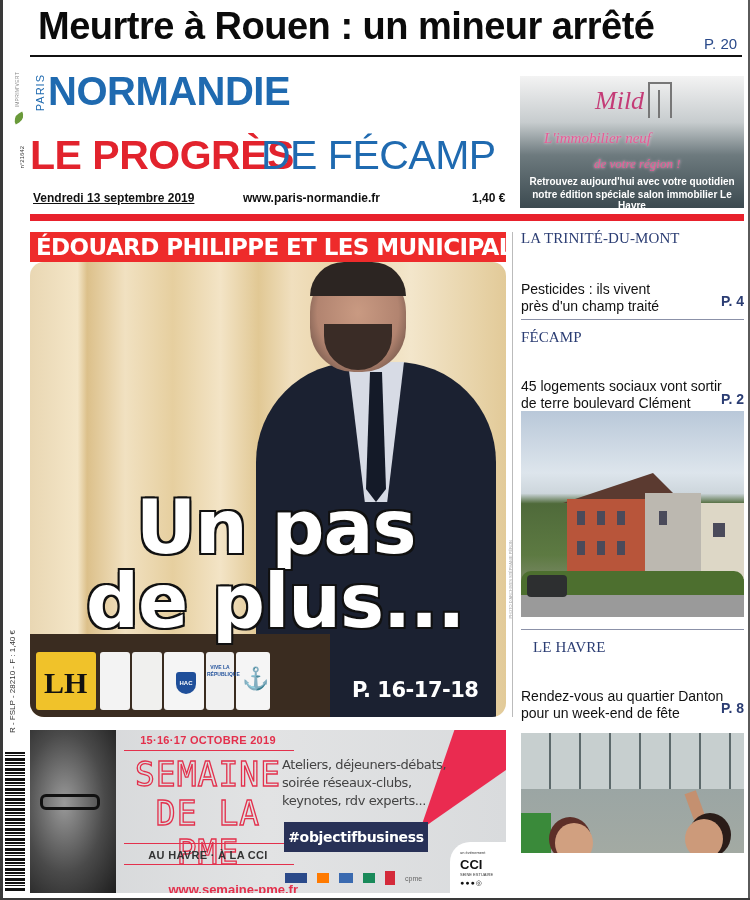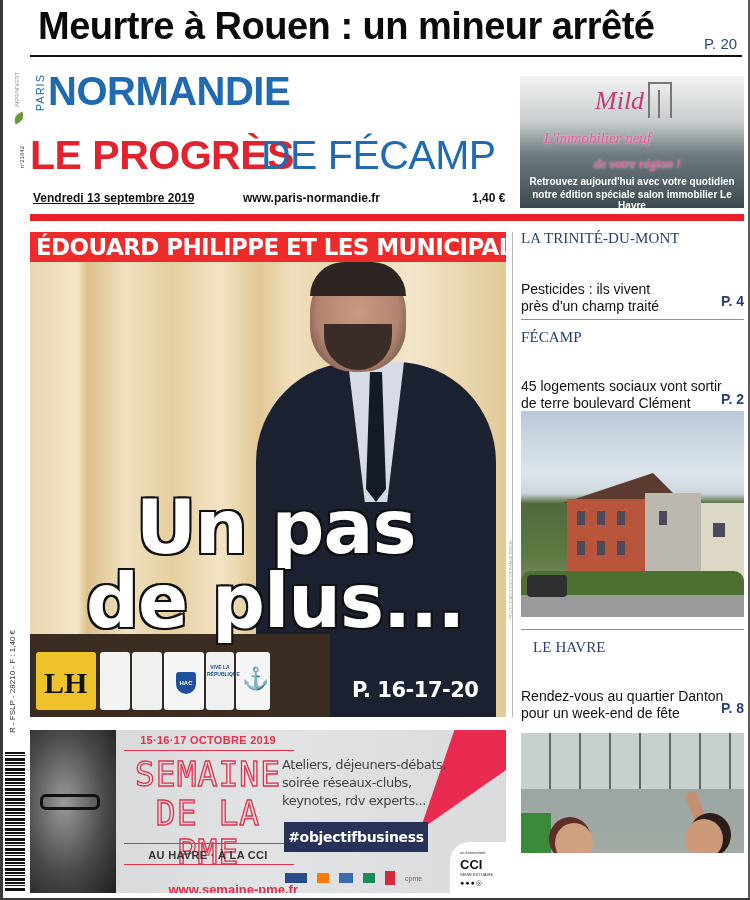--- a/index.html
+++ b/index.html
@@ -36,21 +36,21 @@
   .mild-tag2 { left: 74px; top: 80px; font-size: 13px; font-style: italic; font-family: "Liberation Serif", serif; color: #e85b96; text-shadow: 0 0 3px #ffd1e6; }
   .mild-line1 { left: 0; width: 224px; top: 100px; text-align: center; font-size: 10px; font-weight: bold; color: #fff; }
   .mild-line2 { left: 0; width: 224px; top: 113px; text-align: center; font-size: 10px; font-weight: bold; color: #fff; }
 
   .full-rule { left: 30px; top: 214px; width: 714px; height: 7px; background: #e8212c; }
 
   
   .main-photo { left: 30px; top: 262px; width: 476px; height: 455px; overflow: hidden;
     background:
       radial-gradient(ellipse 70px 110px at 350px 210px, #3a3324 0%, #3a3324 85%, #c9a24a 90%, transparent 95%),
-      linear-gradient(90deg, #e9d7b3 0%, #f4e6c8 10%, #dcc08a 12%, #f1e1c1 20%, #e6cf9f 30%, #f3e4c6 40%, #e1c894 48%, #f0dfbe 55%, #ead4a8 65%, #f3e6cb 80%, #e2ca98 100%); }
+      linear-gradient(90deg, #e9d7b3 0%, #f4e6c8 10%, #dcc08a 12%, #f1e1c1 20%, #e6cf9f 30%, #f3e4c6 40%, #e1c894 48%, #f0dfbe 55%, #ead4a8 65%, #f3e6cb 80%, #e2ca98 100%); border-radius: 14px; }
   .photo-suit { left: 226px; top: 100px; width: 240px; height: 360px; background: #1b2131; border-radius: 100px 100px 0 0; }
   .photo-shirt { left: 318px; top: 100px; width: 56px; height: 140px; background: #d7dbe5; clip-path: polygon(0 0, 100% 0, 70% 100%, 30% 100%); }
   .photo-tie { left: 336px; top: 110px; width: 20px; height: 130px; background: #141a28; clip-path: polygon(20% 0, 80% 0, 100% 90%, 50% 100%, 0 90%); }
   .photo-head { left: 280px; top: 2px; width: 96px; height: 108px; background: radial-gradient(ellipse at 50% 45%, #c99a82 0%, #b28470 60%, #4b3a33 100%); border-radius: 48px 48px 44px 44px; }
   .photo-hair { left: 280px; top: 0px; width: 96px; height: 34px; background: #2c2522; border-radius: 48px 48px 0 0; }
   .photo-beard { left: 294px; top: 62px; width: 68px; height: 46px; background: #3a2c26; border-radius: 0 0 34px 34px; }
   .photo-desk { left: 0; top: 372px; width: 300px; height: 83px; background: #3a2c20; }
   .mug { top: 390px; height: 58px; border-radius: 3px; }
   .mug1 { left: 6px; width: 60px; background: #f0c22a; }
   .mug2 { left: 70px; width: 30px; background: #f3f3f3; }
@@ -177,21 +177,21 @@
   <div class="abs mug mug6"></div>
   <div class="abs mug-lh">LH</div>
   <div class="abs mug-hac">HAC</div>
   <div class="abs mug-vive">VIVE LA RÉPUBLIQUE</div>
   <div class="abs mug-anchor">⚓</div>
 </div>
 <div class="abs big-title">
   <span class="l1">Un pas</span>
   <span>de plus...</span>
 </div>
-<div class="abs main-page">P. 16-17-20</div>
+<div class="abs main-page">P. 16-17-18</div>
 <div class="abs photo-credit">PHOTO D'ARCHIVES STÉPHANIE PÉRON</div>
 
 <div class="abs vertical-rule"></div>
 
 <div class="abs side-head" style="top:230px;">LA TRINITÉ-DU-MONT</div>
 <div class="abs side-body" style="top:254px;">
   <div>Pesticides : ils vivent</div>
   <div>près d'un champ traité</div>
 </div>
 <div class="abs side-page" style="top:293px;">P. 4</div>

